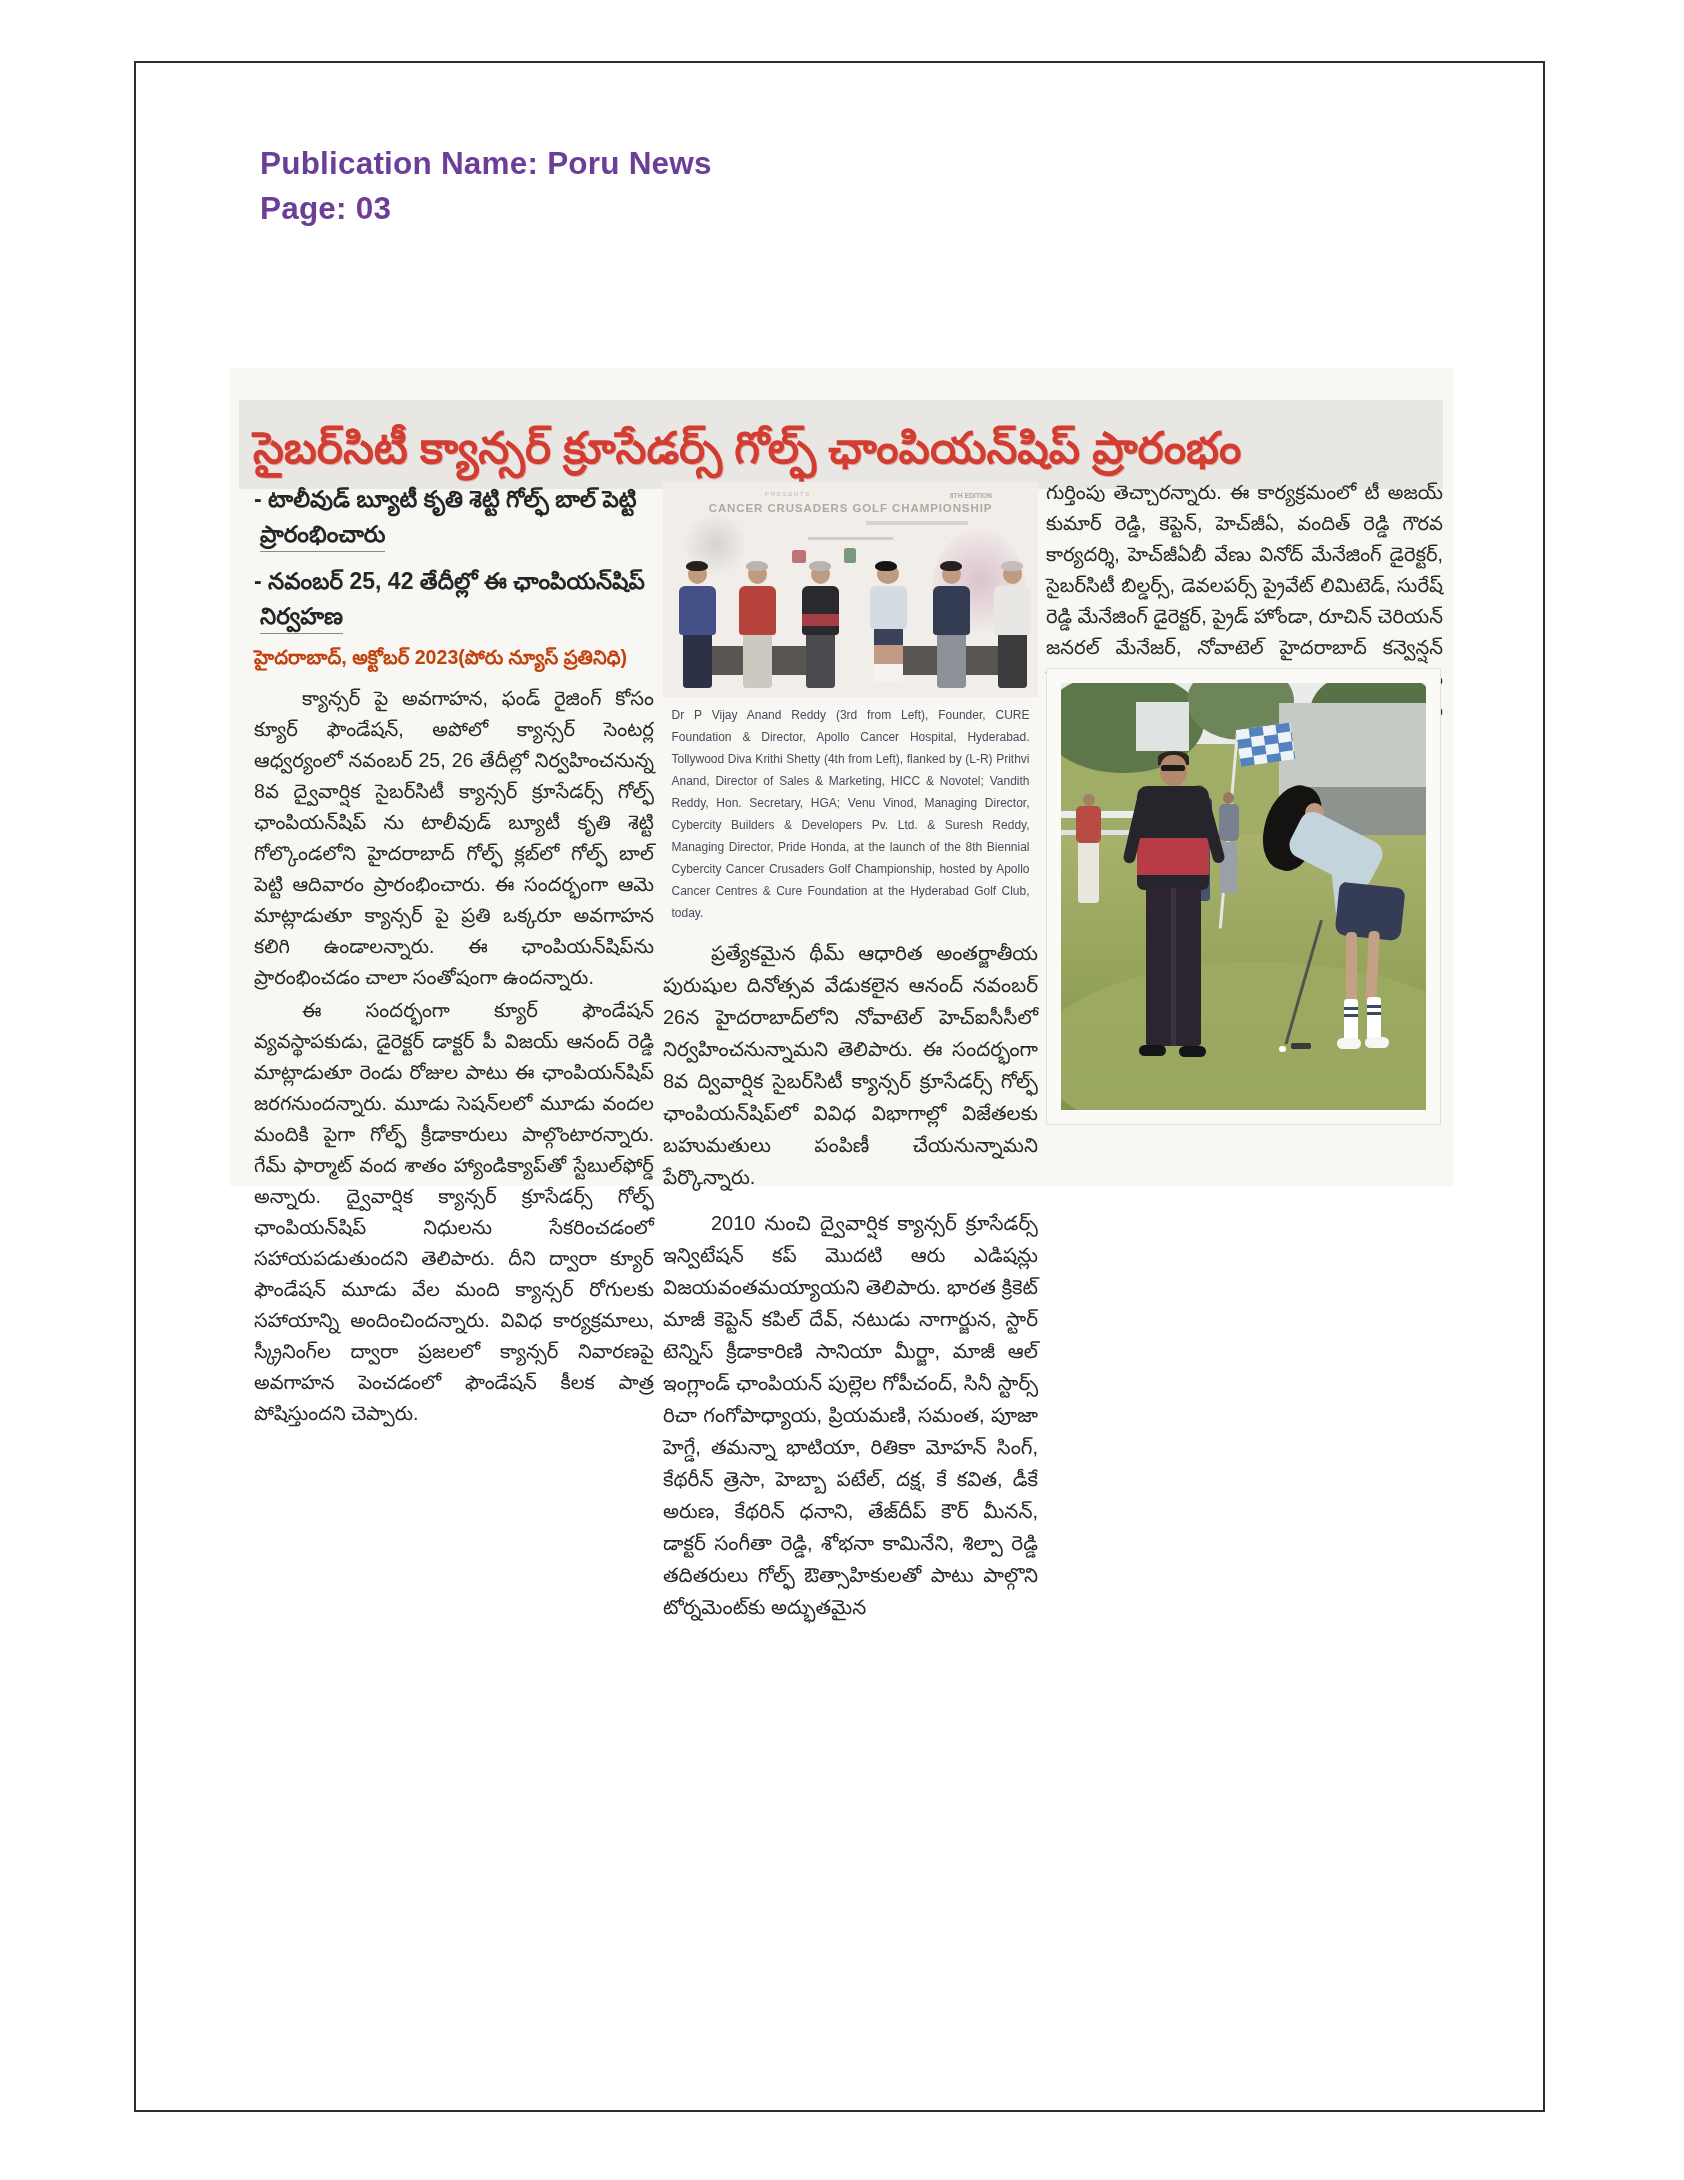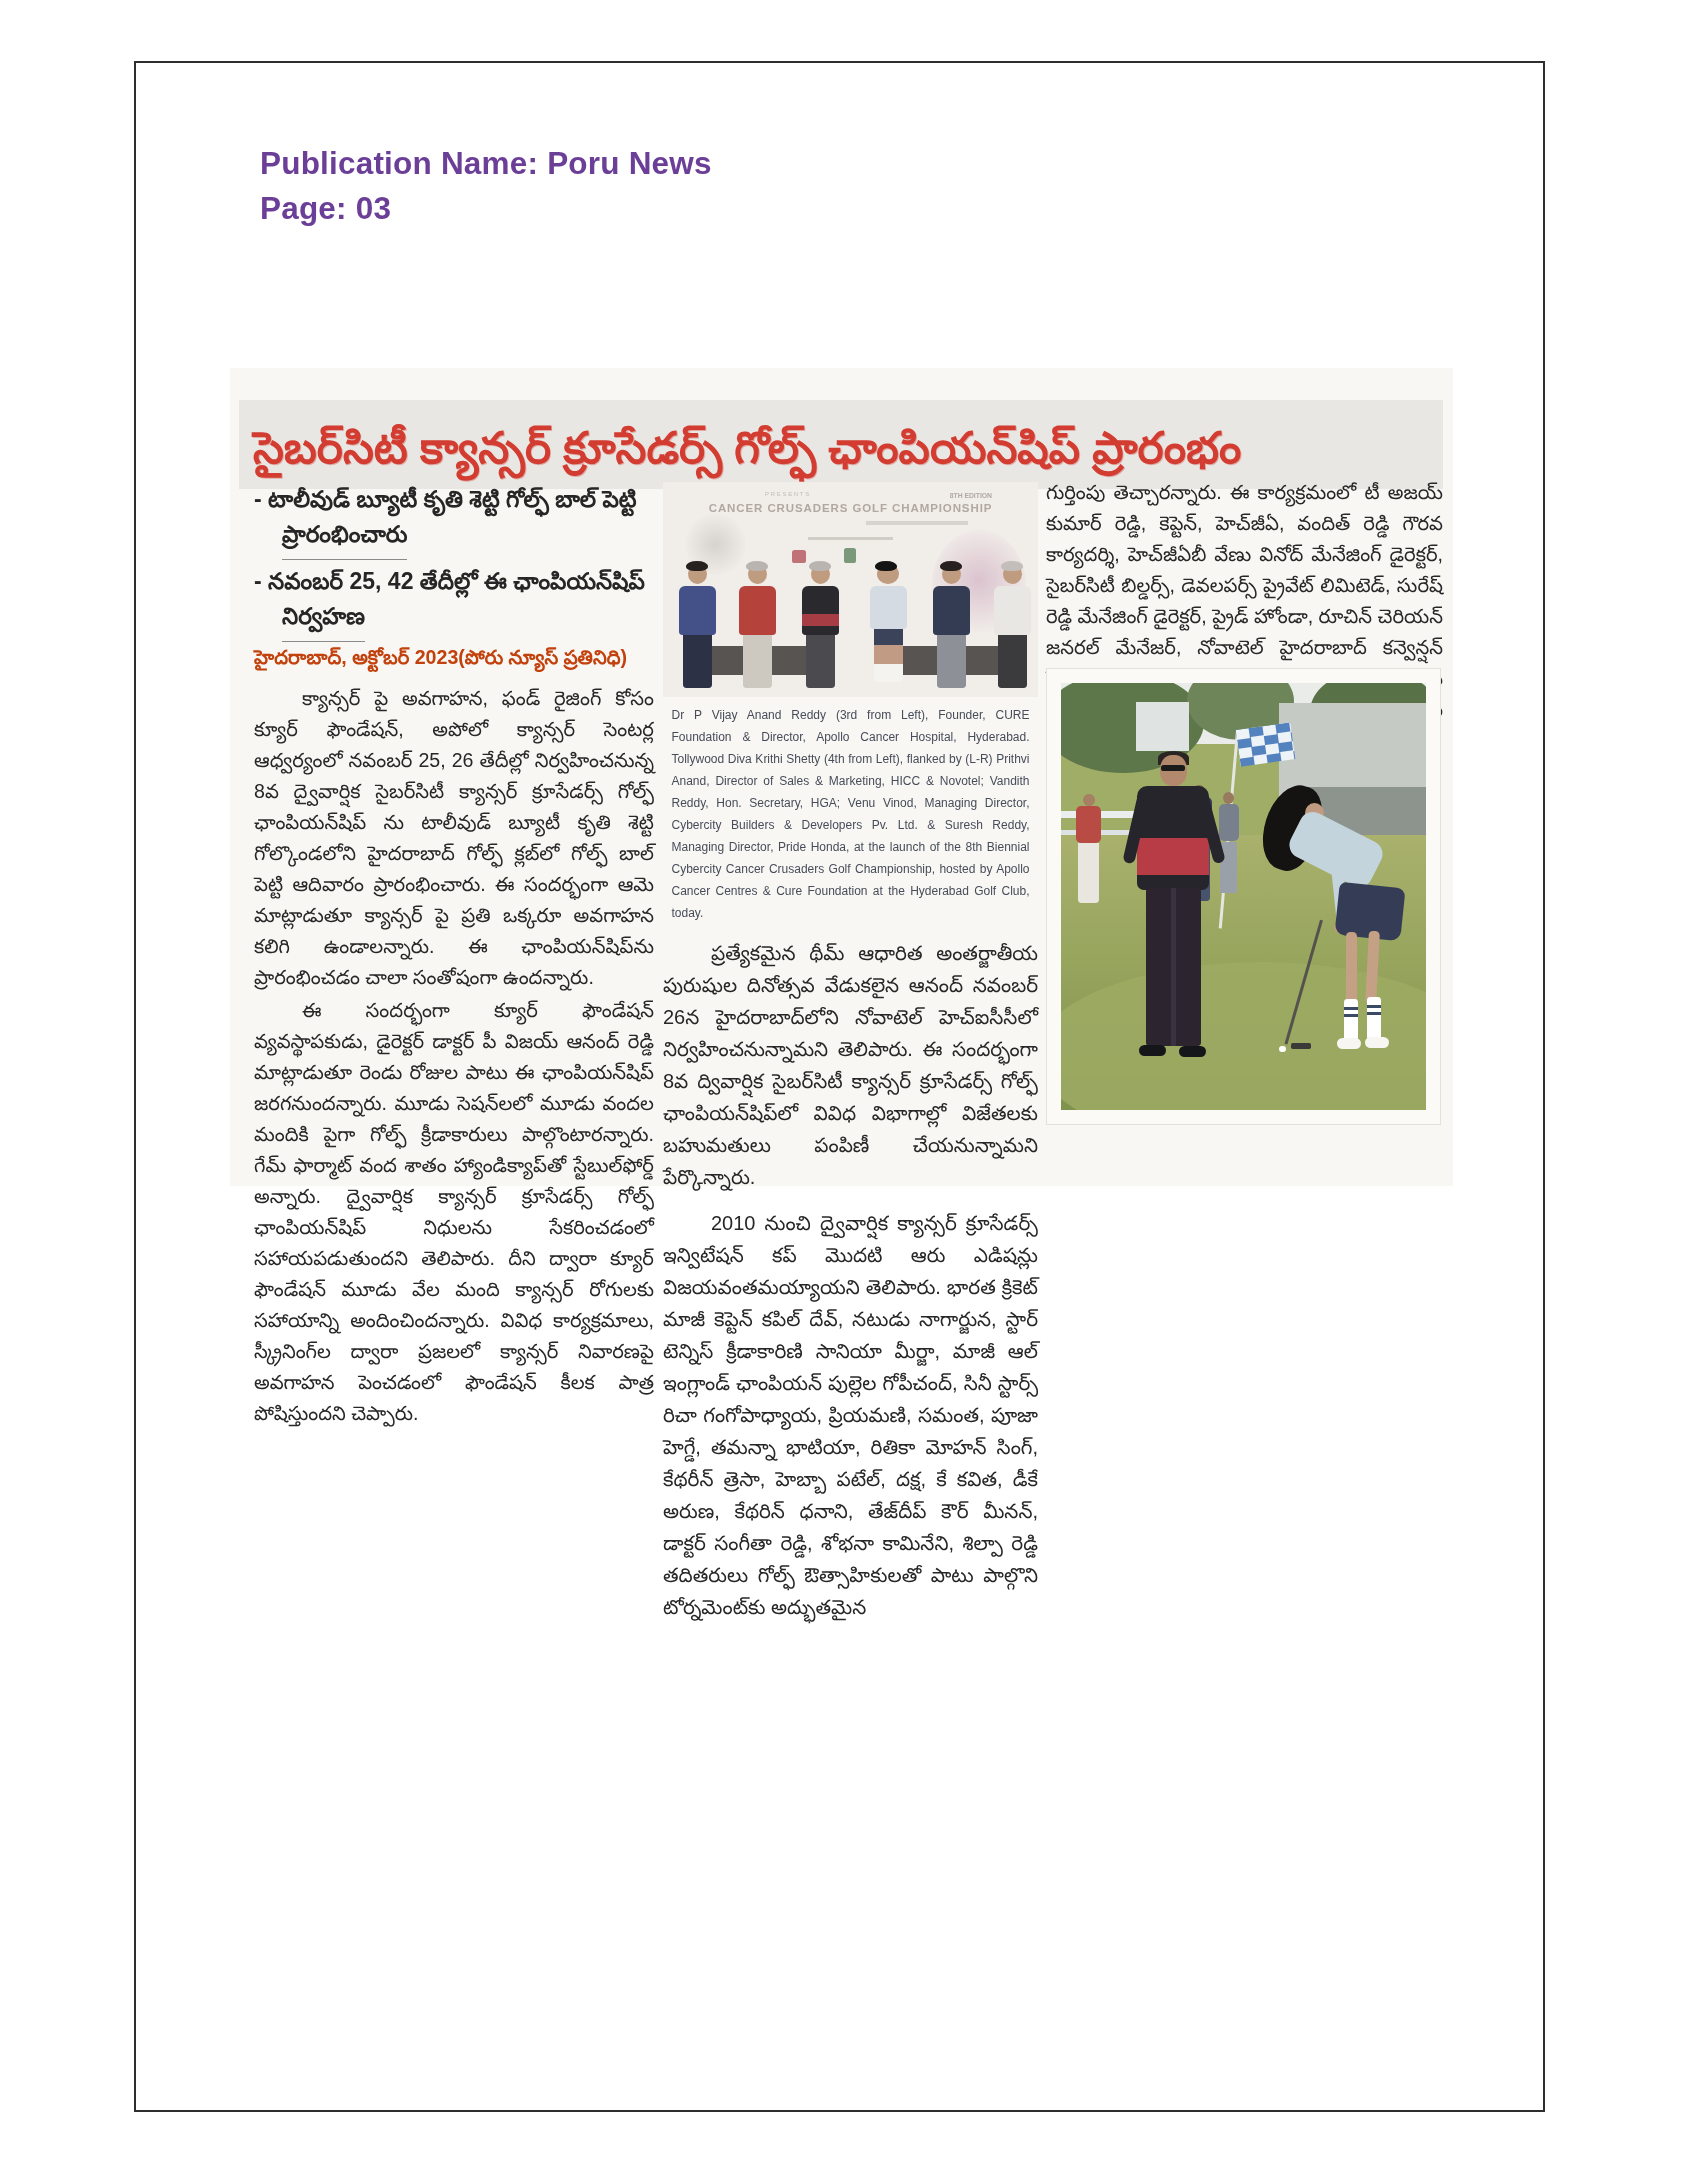--- a/index.html
+++ b/index.html
@@ -20,21 +20,21 @@
   .headline-bar{position:absolute;left:9.4px;top:10.2px;width:1204px;height:89px;
         background:#e8e7e3;overflow:hidden;margin-top:22px;}
   .headline-bar span{display:block;padding:6.8px 0 0 13.6px;font-size:44px;font-weight:bold;
         color:#d23c31;white-space:nowrap;line-height:82px;
         text-shadow:0.9px 0.9px 0 rgba(210,60,49,.35);}
   .col{position:absolute;}
   .col1{left:24px;top:114px;width:400px;}
   .col2{left:433px;top:114px;width:375px;}
   .col3{left:816px;top:109px;width:397px;}
   .subhead{margin:0 0 12px 0;font-size:23px;line-height:35px;font-weight:bold;color:#262626;}
-  .subhead .u{border-bottom:1.7px solid #8a8a8a;padding-bottom:12px;margin-left:28px;}
+  .subhead .u{border-bottom:1.7px solid #8a8a8a;padding-bottom:4px;margin-left:6px;}
   .dateline{margin:8.5px 0 10.2px 0;font-size:19.6px;font-weight:bold;color:#c2410c;}
   .bodyp{margin:0;font-size:19.6px;line-height:31px;color:#272727;text-align:justify;
          text-indent:48px;}
   .bodyp + .bodyp{margin-top:1.7px;}
   .caption{margin:6.8px 8.5px 0 8.5px;font-size:12px;line-height:22px;color:#474c59;
            text-align:justify;filter:blur(0.2px);}
   .col2 .bodyp{margin-top:13.6px;font-size:20px;line-height:32px;}
   
   .photo1{position:relative;width:375px;height:215px;background:#f1ede9;overflow:hidden;
           filter:saturate(.9);}

